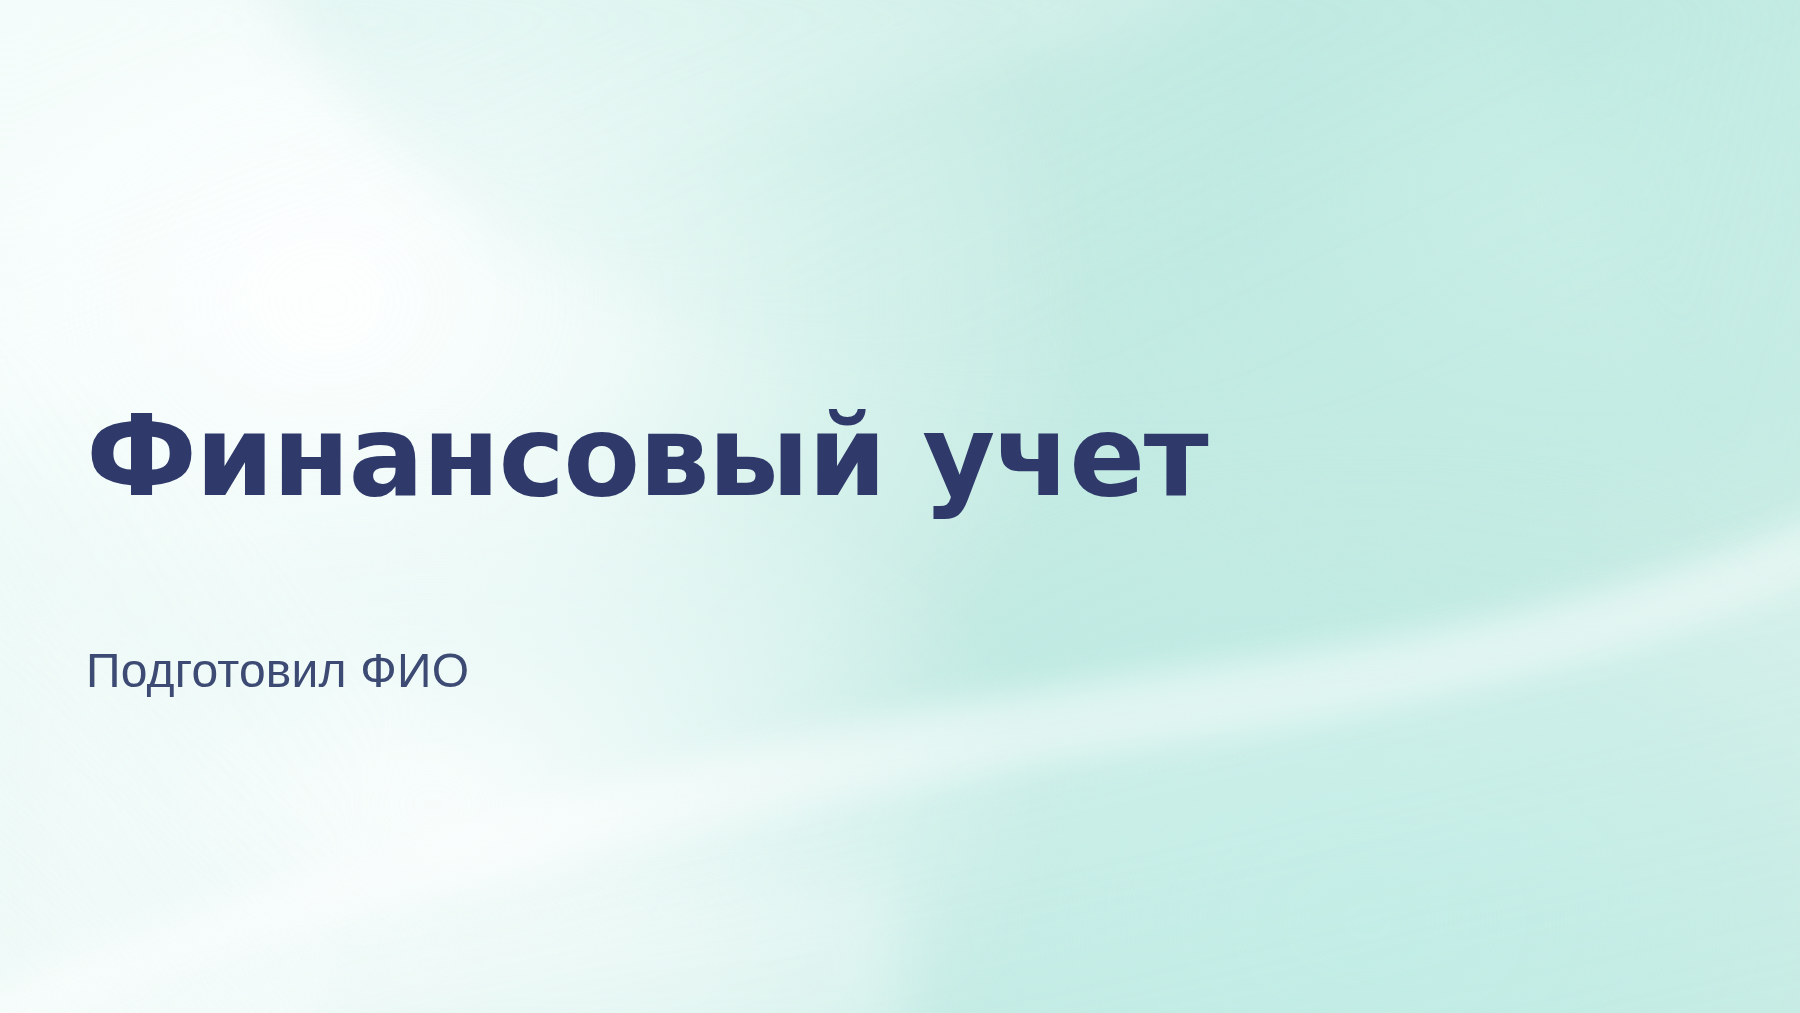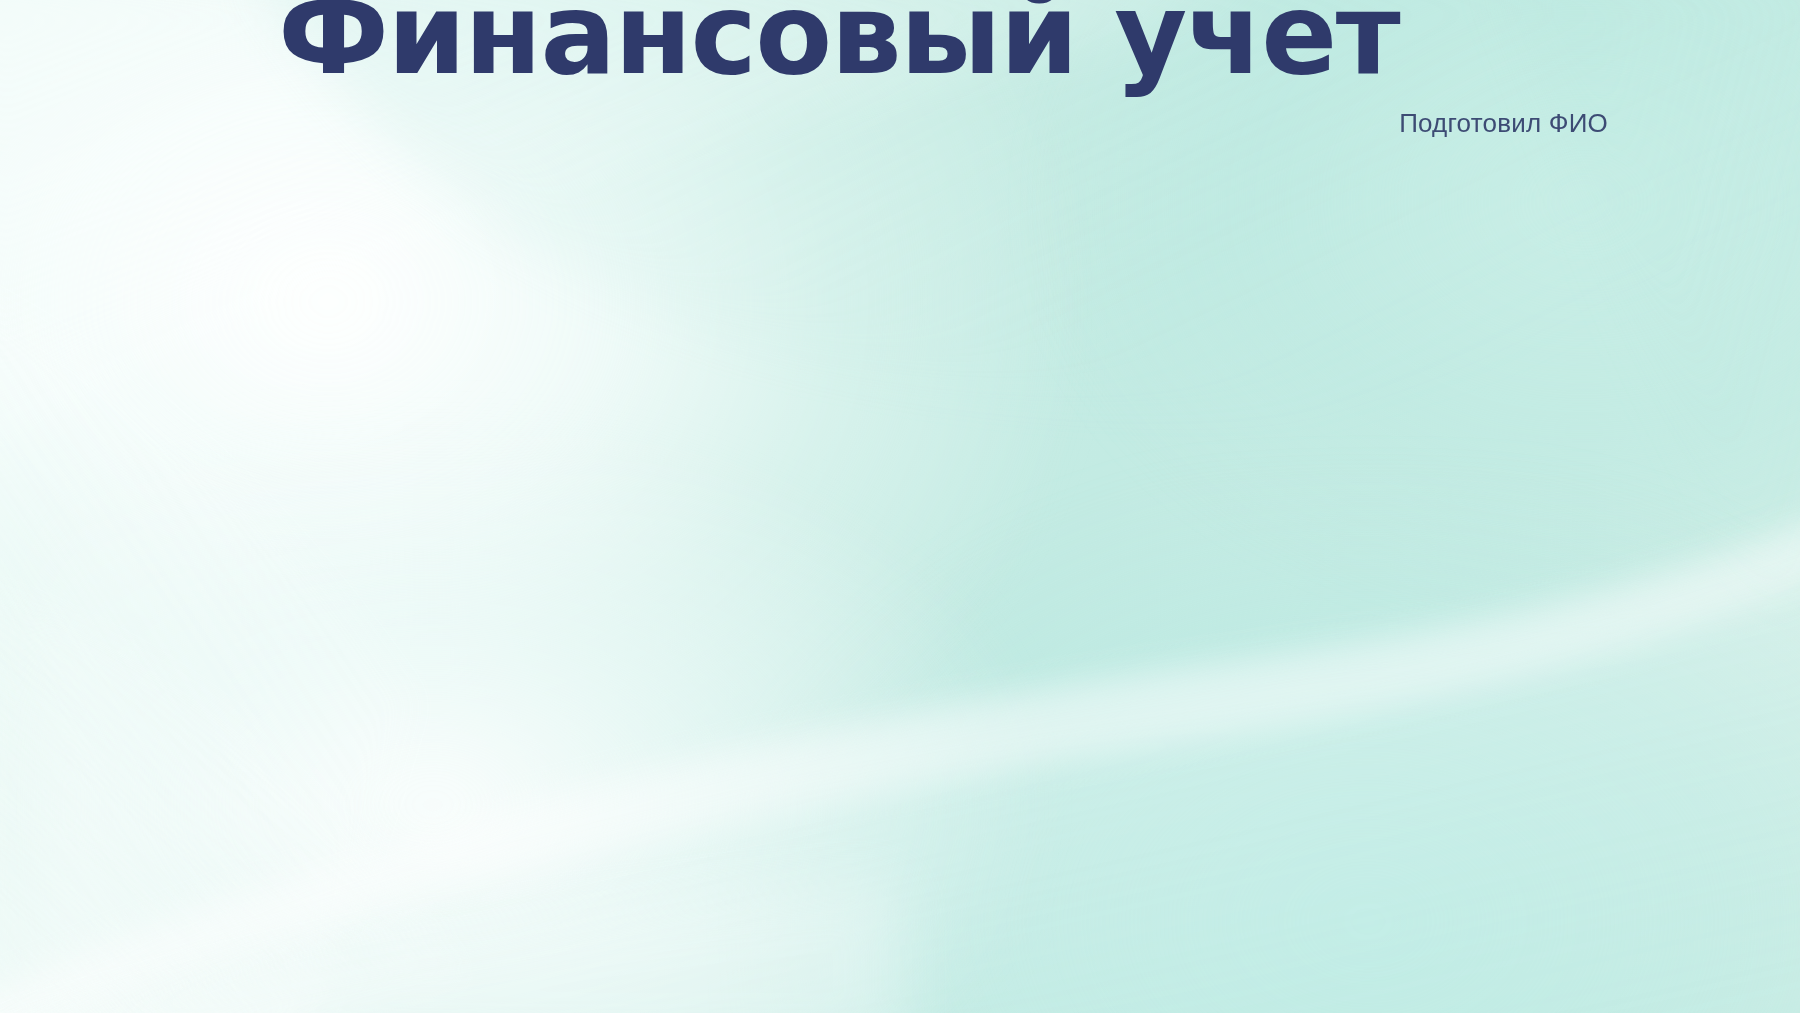--- a/index.html
+++ b/index.html
@@ -94,40 +94,41 @@
   }
 
   
   .content {
     position: absolute;
     left: 86px;
     top: 0;
     height: 100%;
     width: calc(100% - 86px);
     display: flex;
+    flex-direction: column;
     justify-content: center;
   }
 
   .slide-title {
     font-family: "DejaVu Sans", "Liberation Sans", sans-serif;
     font-weight: 700;
     font-size: 112px;
     line-height: 1.0;
     letter-spacing: -1.5px;
     color: #2f3a6b;
     margin: 0;
     padding: 0;
     transform: translateY(-22px);
     white-space: nowrap;
   }
 
   .slide-subtitle {
     font-family: "Liberation Sans", "DejaVu Sans", sans-serif;
     font-weight: 400;
-    font-size: 26px;
+    font-size: 48px;
     line-height: 1.2;
     letter-spacing: 0.2px;
     color: #3d4b74;
     margin: 0;
     padding: 0;
     transform: translateY(108px);
     white-space: nowrap;
   }
 </style>
 </head>

